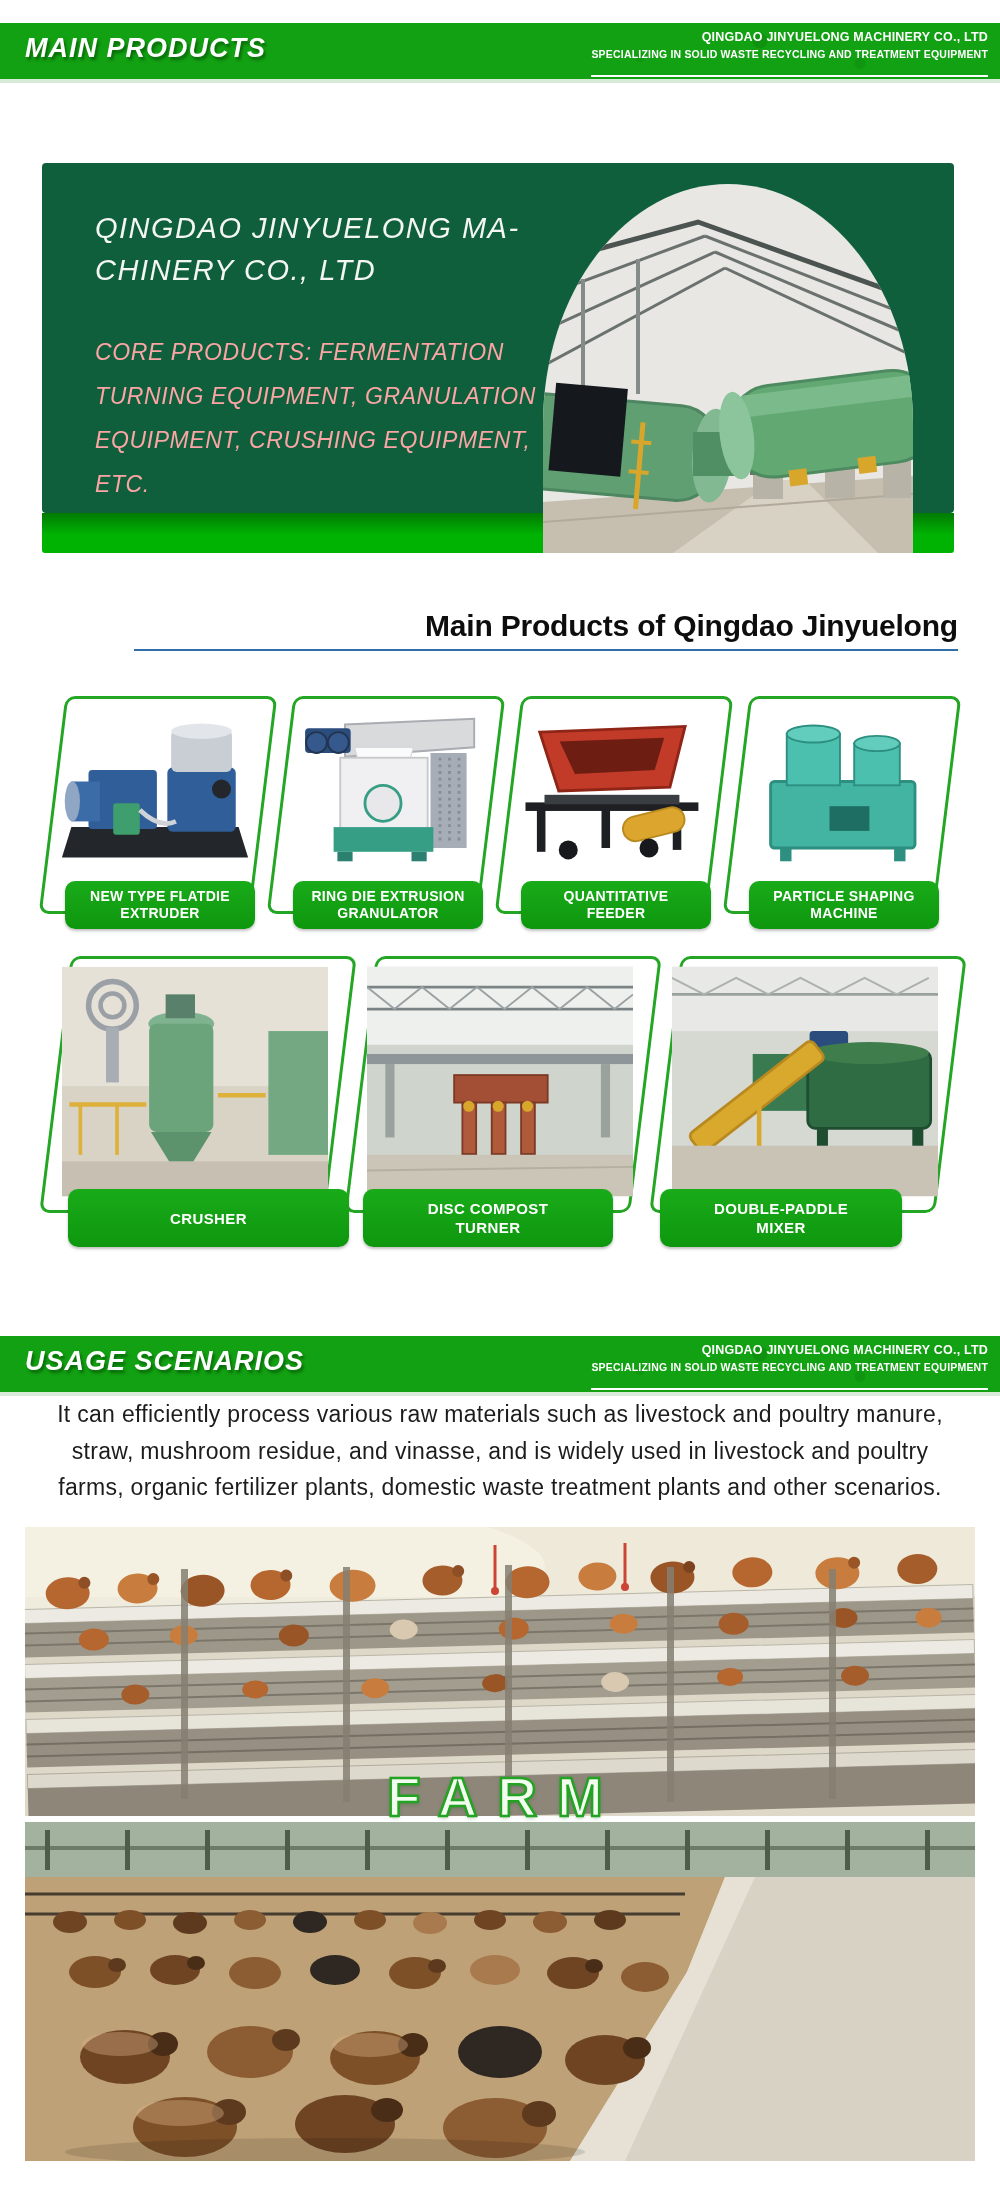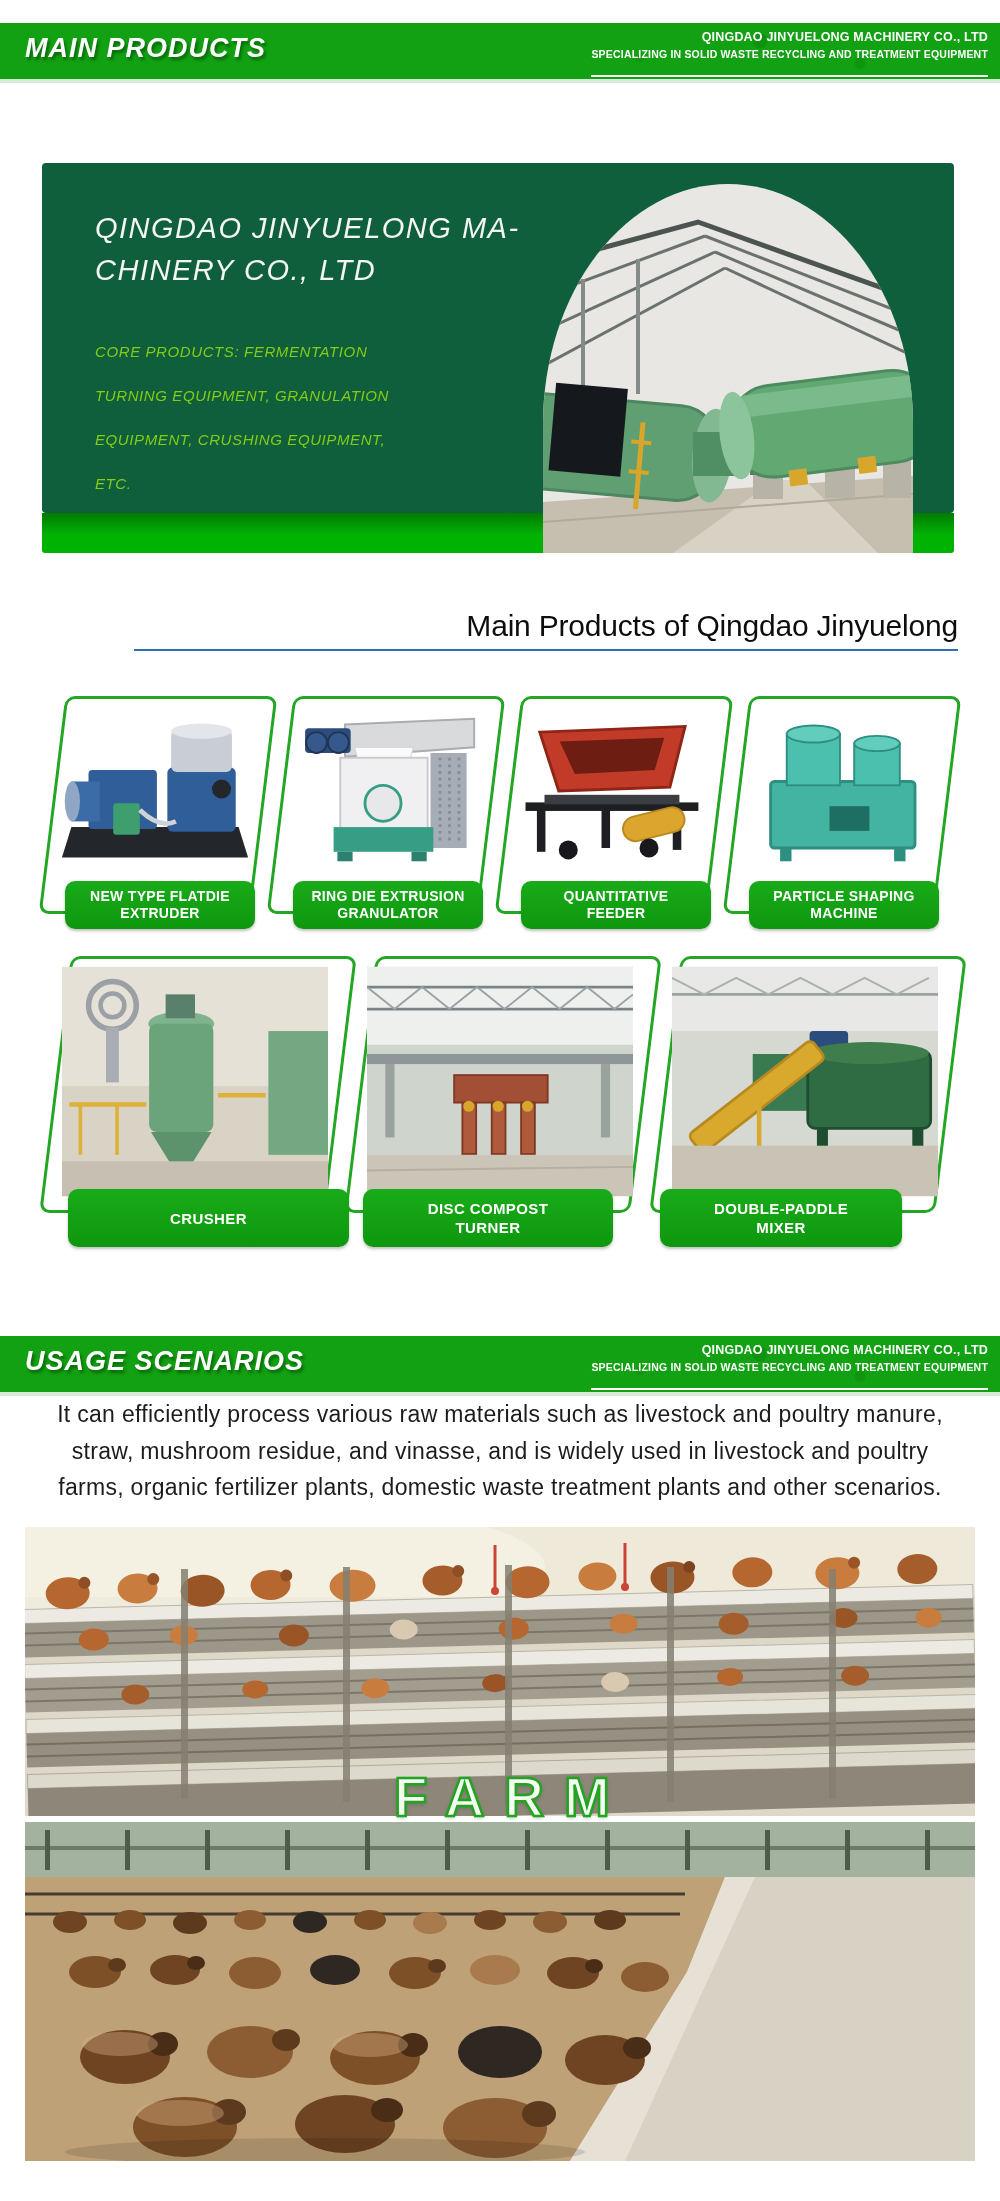--- a/index.html
+++ b/index.html
@@ -20,27 +20,27 @@
 
   .band-main{margin-top:23px;}
   .band-usage{margin-top:89px;}
 
   
   .company-wrap{position:relative;margin:80px 0 0 42px;width:912px;height:390px;font-style:italic;}
   .company-card{width:912px;height:350px;background:#0f5f3c;border-radius:4px;position:relative;}
   .company-accent{width:912px;height:40px;background:linear-gradient(180deg,#027a02,#00b303 55%);border-radius:0 0 3px 3px;}
   .company-text{position:absolute;left:53px;top:44px;z-index:1;}
   .company-name{color:#f4f6f3;font-size:29px;line-height:42px;letter-spacing:1.5px;white-space:pre-line;}
-  .company-desc{margin-top:39px;color:#84cc16;font-size:15px;line-height:44px;letter-spacing:.6px;white-space:pre-line;}
+  .company-desc{margin-top:39px;color:#fca5a5;font-size:23px;line-height:44px;letter-spacing:.6px;white-space:pre-line;}
   .company-photo{position:absolute;left:501px;top:21px;width:370px;height:369px;overflow:hidden;z-index:2;
     border-radius:185px 185px 0 0 / 240px 240px 0 0;}
   .company-photo svg{display:block;}
 
   
-  .sec-title{margin:56px 0 0 134px;width:824px;text-align:right;font-size:30px;font-weight:normal;color:#0d0d0d;
+  .sec-title{margin:56px 0 0 134px;width:824px;text-align:right;font-size:30px;font-weight:bold;color:#0d0d0d;
     line-height:34px;padding-bottom:6px;border-bottom:2px solid #2f6fad;letter-spacing:-.2px;}
 
   
   .prow{position:relative;width:1000px;}
   .prow1{margin-top:45px;height:233px;}
   .prow2{margin-top:27px;height:291px;}
   .pcard{position:absolute;background:#fff;border:3px solid #23a623;border-radius:10px;transform:skewX(-7deg);}
   .prow1 .pcard{top:0;width:206px;height:212px;}
   .prow2 .pcard{top:0;width:280px;height:251px;}
   .pimg{position:absolute;pointer-events:none;}
@@ -52,21 +52,21 @@
 
   
   .usage-par{text-align:center;font-size:23px;line-height:36.5px;color:#1c1c1c;
     letter-spacing:.3px;white-space:pre-line;}
   .photos{position:relative;margin:21px 25px 0;width:950px;}
   .photo{width:950px;overflow:hidden;position:relative;}
   .photo-farm{height:289px;}
   .photo-cattle{height:339px;margin-top:6px;}
   .farm-overlay{position:absolute;left:0;top:238px;width:100%;text-align:center;z-index:3;
     font-size:55px;font-weight:bold;letter-spacing:20px;padding-left:10px;box-sizing:border-box;
-    color:#f2fdf0;-webkit-text-stroke:2.5px #22a322;text-shadow:0 2px 4px rgba(20,90,20,.35);margin-left:7px;}
+    color:#f2fdf0;-webkit-text-stroke:2.5px #22a322;text-shadow:0 2px 4px rgba(20,90,20,.35);}
 </style>
 </head>
 <body>
 
 <div class="page">
 
   <div class="band band-main">
     <div class="band-title">MAIN PRODUCTS</div>
     <div class="band-right">
       <div class="l1">QINGDAO JINYUELONG MACHINERY CO., LTD</div>

